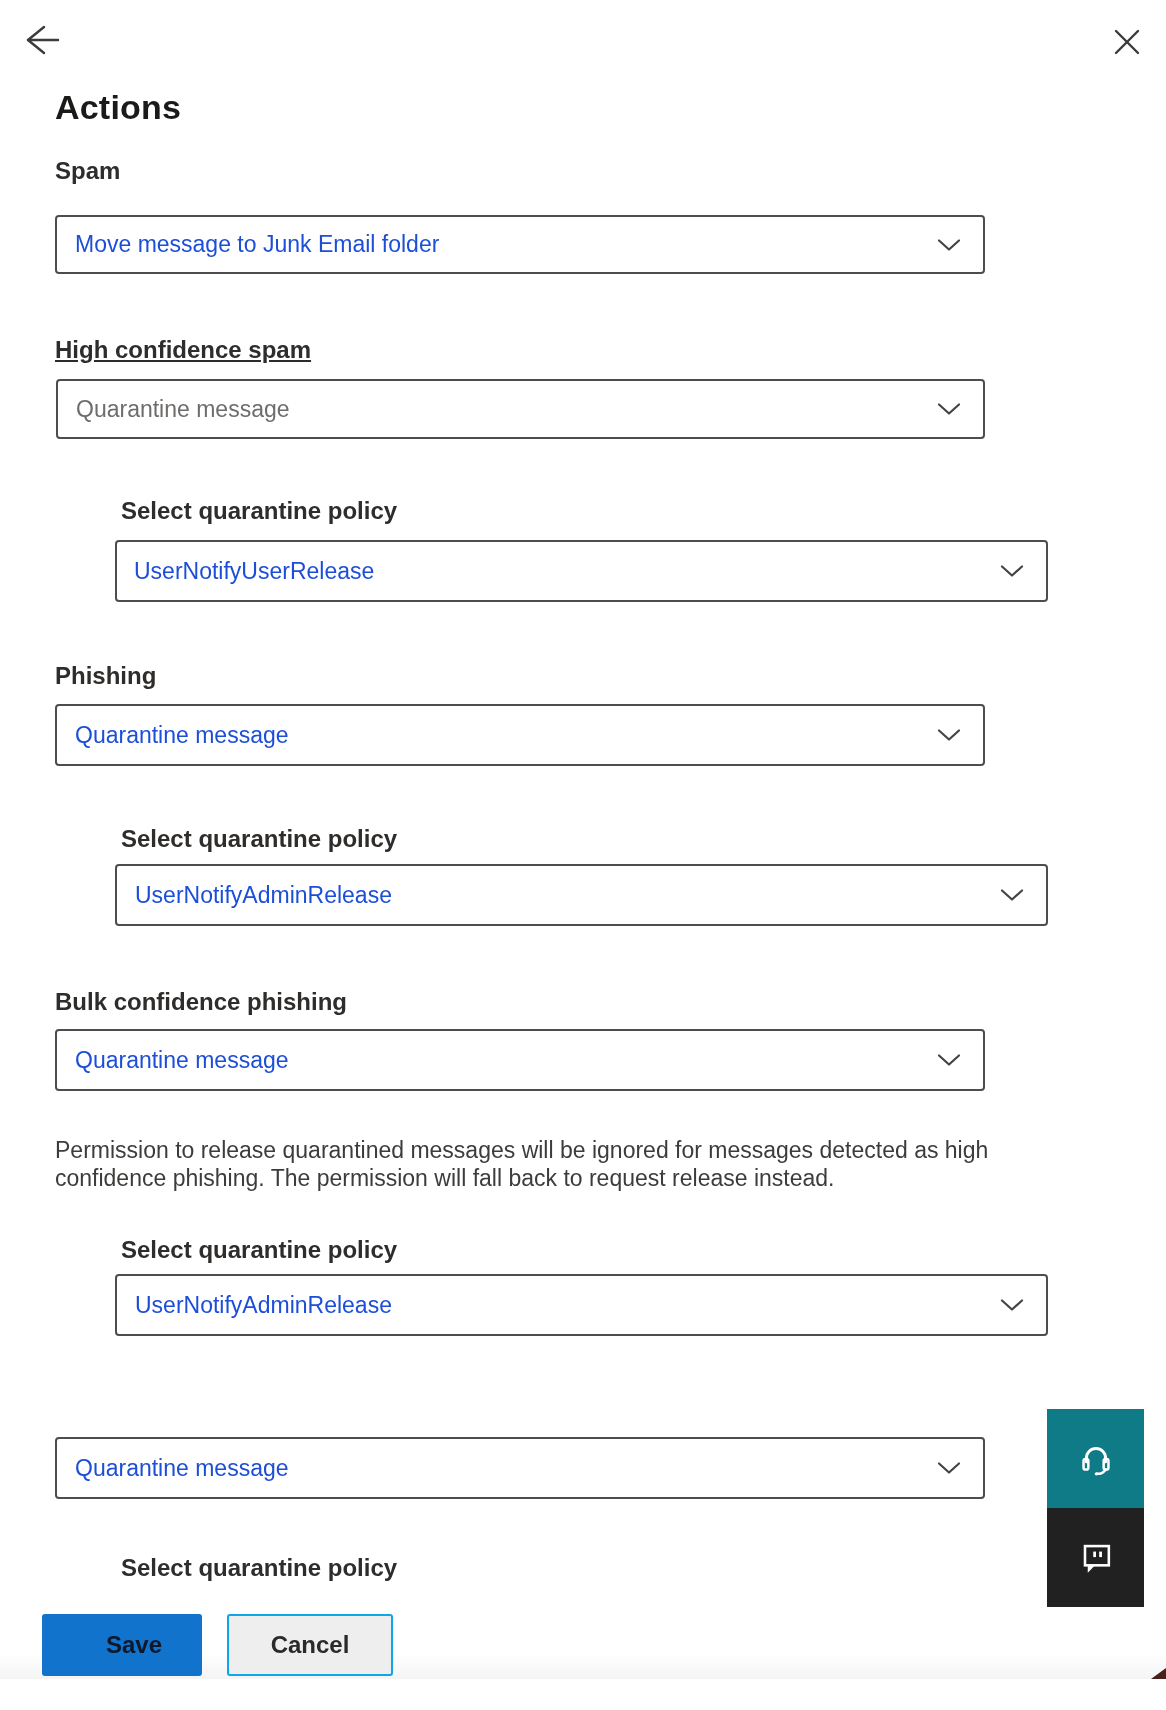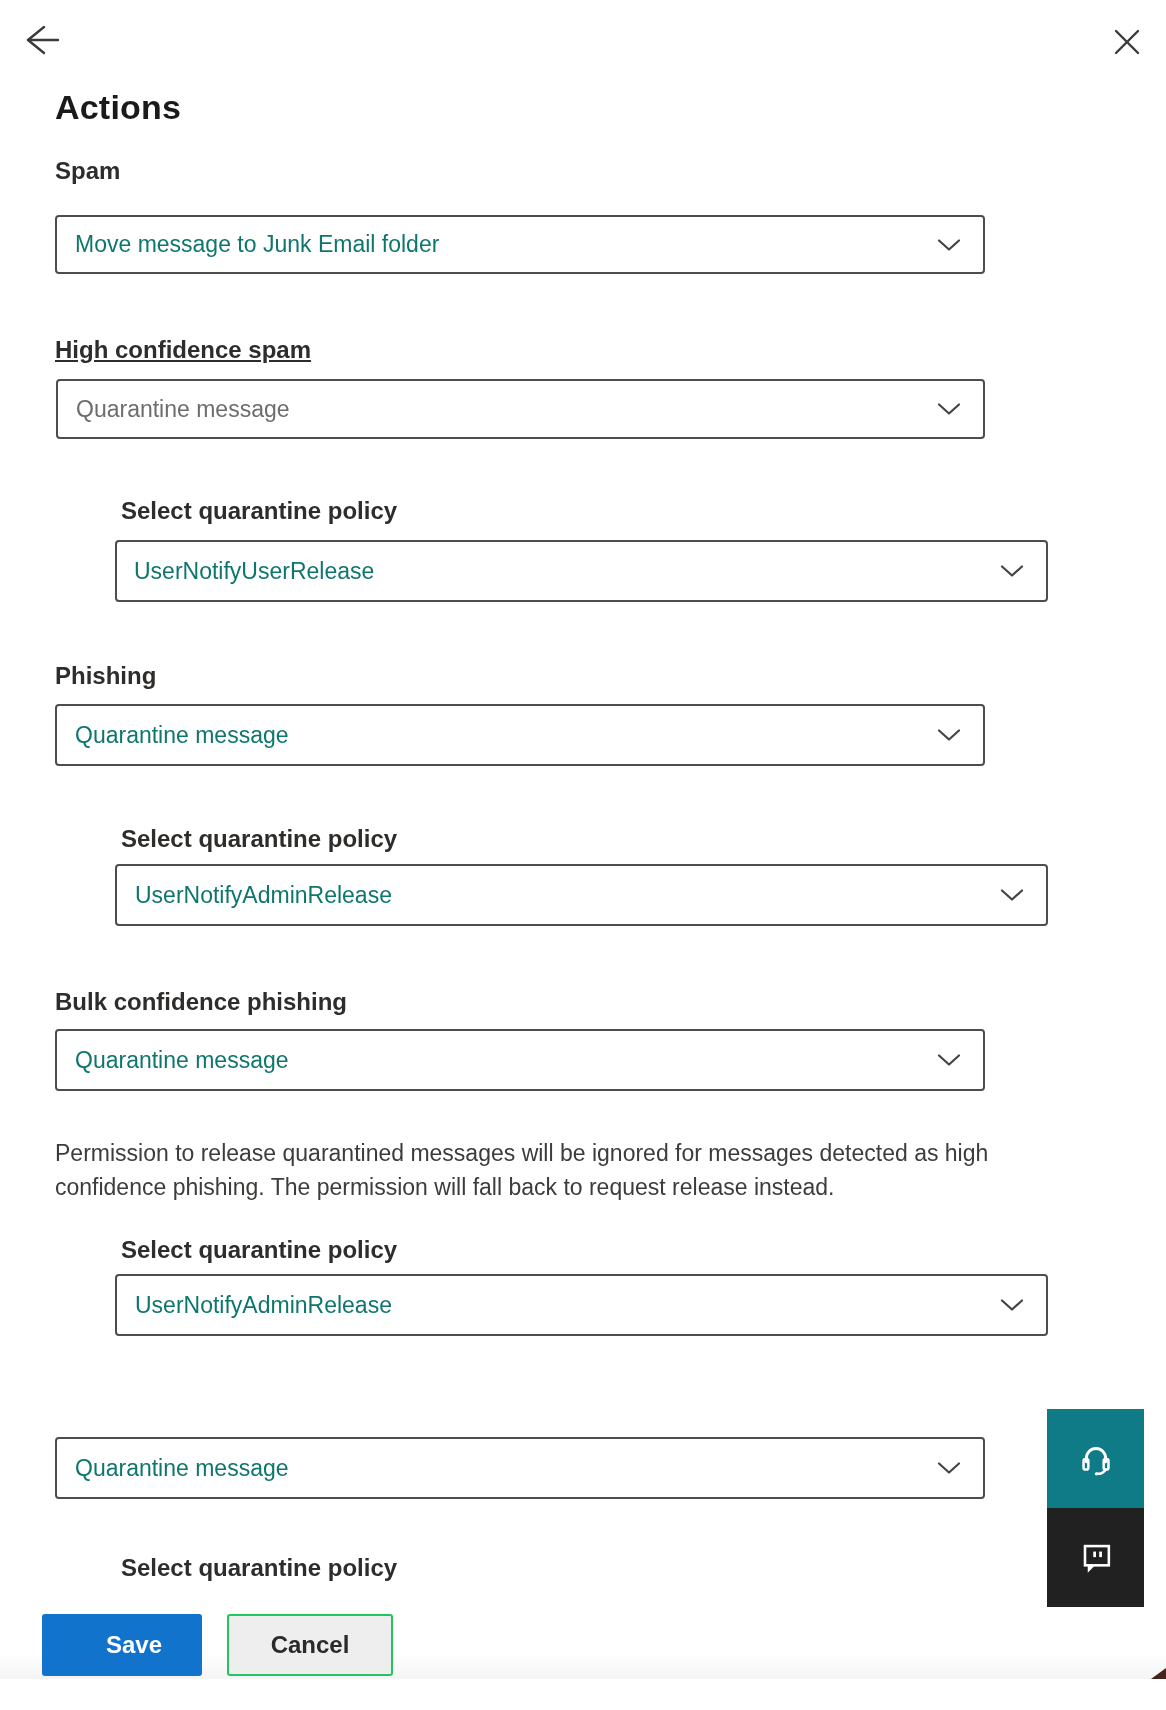--- a/index.html
+++ b/index.html
@@ -33,56 +33,56 @@
     font-size:24px; font-weight:600; color:#2f2d2b;
     white-space:nowrap;
   }
   .dropdown {
     position:absolute;
     background:#ffffff;
     border:2px solid #4f4d4b;
     border-radius:4px;
     display:flex; align-items:center;
     padding-left:18px; padding-right:60px;
-    font-size:23px; color:#0f766e;
+    font-size:23px; color:#1d4ed8;
     cursor:pointer;
     white-space:nowrap;
   }
   .dropdown .chevron {
     position:absolute; right:22px; top:50%;
     transform:translateY(-50%);
     display:flex;
   }
   .dropdown.muted { color:#6f6d6b; }
   #note {
     position:absolute; left:55px; top:1136px; width:995px;
-    font-size:23px; line-height:34px; color:#3d3c3a; font-weight:400;
+    font-size:23px; line-height:28px; color:#3d3c3a; font-weight:400;
   }
   #clipped-label-wrap {
     position:absolute; left:121px; top:1554px; width:400px; height:29px;
     overflow:hidden;
   }
   #clipped-label-wrap .field-label { position:static; }
   #footer {
     position:absolute; left:0; top:1583px; width:1166px; height:127px;
     background:linear-gradient(180deg, #ffffff 0%, #ffffff 55%, #e9e8e8 100%);
   }
   .footer-btn {
     position:absolute; top:1614px; height:62px;
     font-family:inherit; font-size:24px; font-weight:600;
     border-radius:3px; cursor:pointer;
     display:flex; align-items:center; justify-content:center;
   }
   #save-btn {
     left:42px; width:160px;
-    background:#1173cb; color:#ffffff; border:none;padding-left:24px;
+    background:#1173cb; color:#0f172a; border:none;padding-left:24px;
   }
   #cancel-btn {
     left:227px; width:166px;
-    background:#efeeee; color:#2b2a29; border:2px solid #22c55e;
+    background:#efeeee; color:#2b2a29; border:2px solid #0ea5e9;
   }
   .help-btn {
     position:absolute; left:1047px; width:97px; height:99px;
     border:none; cursor:pointer;
     display:flex; align-items:center; justify-content:center;
   }
   #support-btn { top:1409px; background:#0f7b86; }
   #feedback-btn { top:1508px; background:#212121; }
   #corner-wedge {
     position:absolute; right:0; bottom:0;

